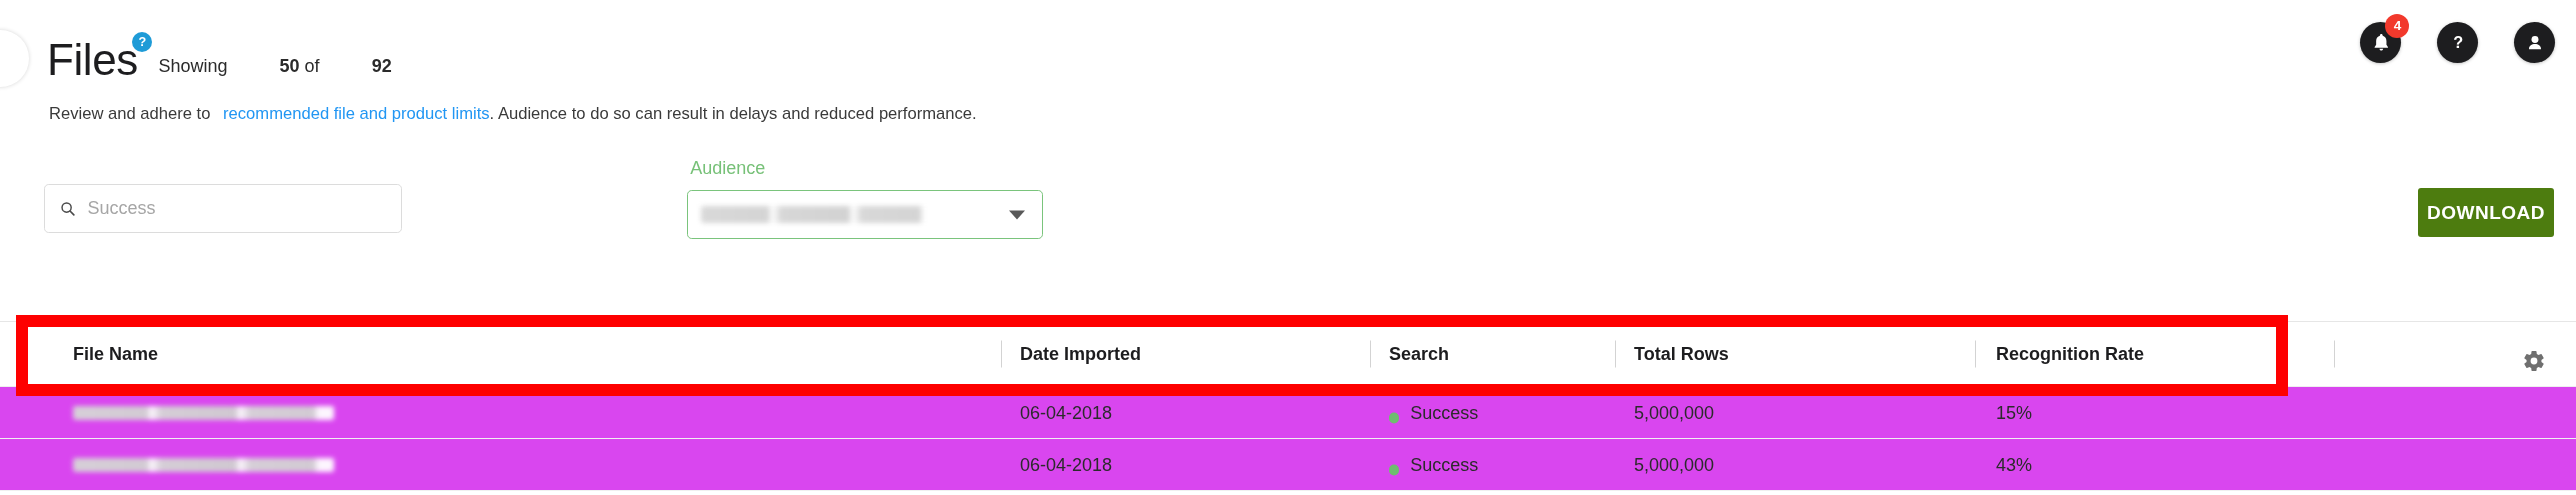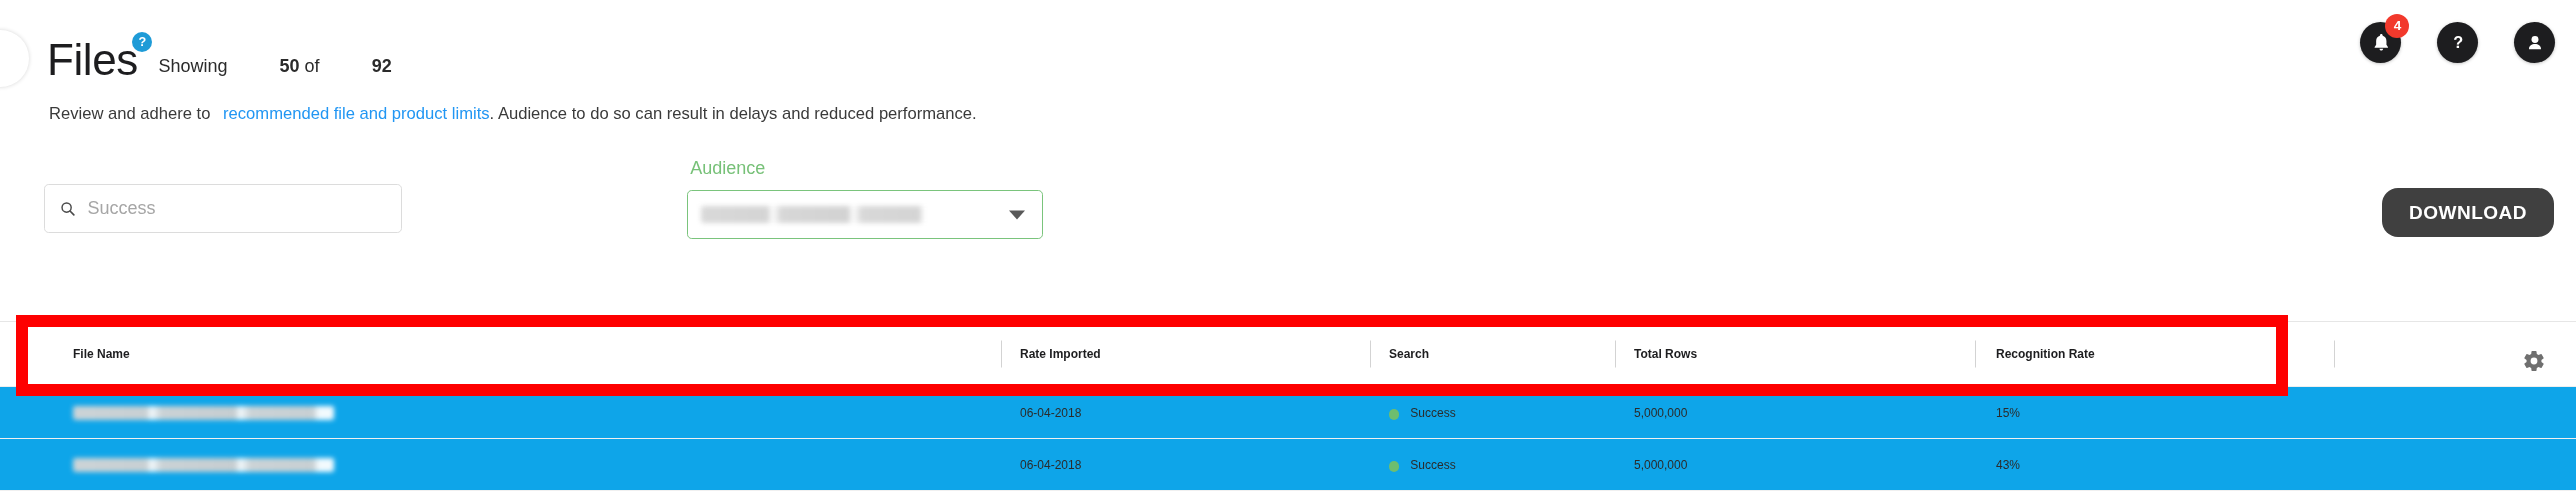--- a/index.html
+++ b/index.html
@@ -187,25 +187,25 @@
     border-left: 8.7px solid transparent;
     border-right: 8.7px solid transparent;
     border-top: 9.5px solid #595959;
   }
 
   .download-btn {
     position: absolute;
     right: 22px;
     top: 188px;
     height: 49px;
-    padding: 0 27px;
-    background: #404040;
+    padding: 0 9px;
+    background: #4d7c0f;
     color: #ffffff;
     border: none;
-    border-radius: 16px;
+    border-radius: 3px;
     font-size: 19px;
     font-weight: bold;
     letter-spacing: 0.5px;
     font-family: "Liberation Sans", sans-serif;
     cursor: pointer;
   }
 
   
   .table-wrap {
     position: absolute;
@@ -217,27 +217,27 @@
     position: relative;
     height: 66px;
     border-top: 0.8px solid #e6e6e6;
     border-bottom: 0.8px solid #eeeeee;
     background: #ffffff;
   }
   .row {
     position: relative;
     height: 52px;
     border-bottom: 0.8px solid #f0f0f0;
-    background: #0ea5e9;
+    background: #d946ef;
   }
   .cell {
     position: absolute;
     top: 50%;
     transform: translateY(-50%);
-    font-size: 12px;
+    font-size: 18px;
     color: #2b2b2b;
     white-space: nowrap;
   }
   .thead .cell { font-weight: bold; color: #1d1d1f; }
   .col-file   { left: 73px; }
   .col-date   { left: 1020px; }
   .col-status { left: 1389px; }
   .col-rows   { left: 1634px; }
   .col-rate   { left: 1996px; }
 
@@ -347,21 +347,21 @@
     </div>
   </div>
 
   <button class="download-btn">DOWNLOAD</button>
 
   <div class="table-wrap">
 
     <div class="thead">
       <div class="cell col-file">File Name</div>
       <div class="divider d1"></div>
-      <div class="cell col-date">Rate Imported</div>
+      <div class="cell col-date">Date Imported</div>
       <div class="divider d2"></div>
       <div class="cell col-status">Search</div>
       <div class="divider d3"></div>
       <div class="cell col-rows">Total Rows</div>
       <div class="divider d4"></div>
       <div class="cell col-rate">Recognition Rate</div>
       <div class="divider d5"></div>
 
       <div class="gear">
         <svg width="24" height="24" viewBox="0 0 24 24">

